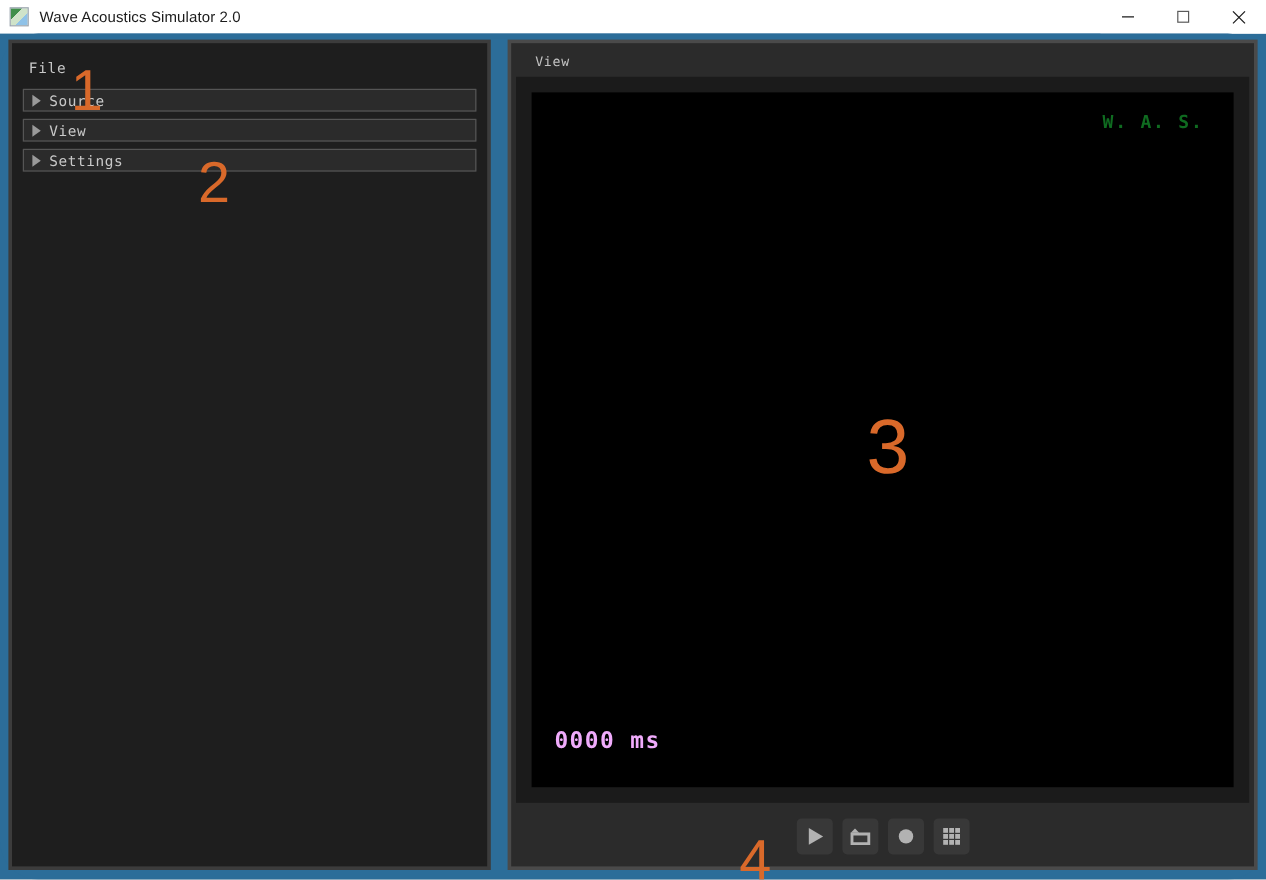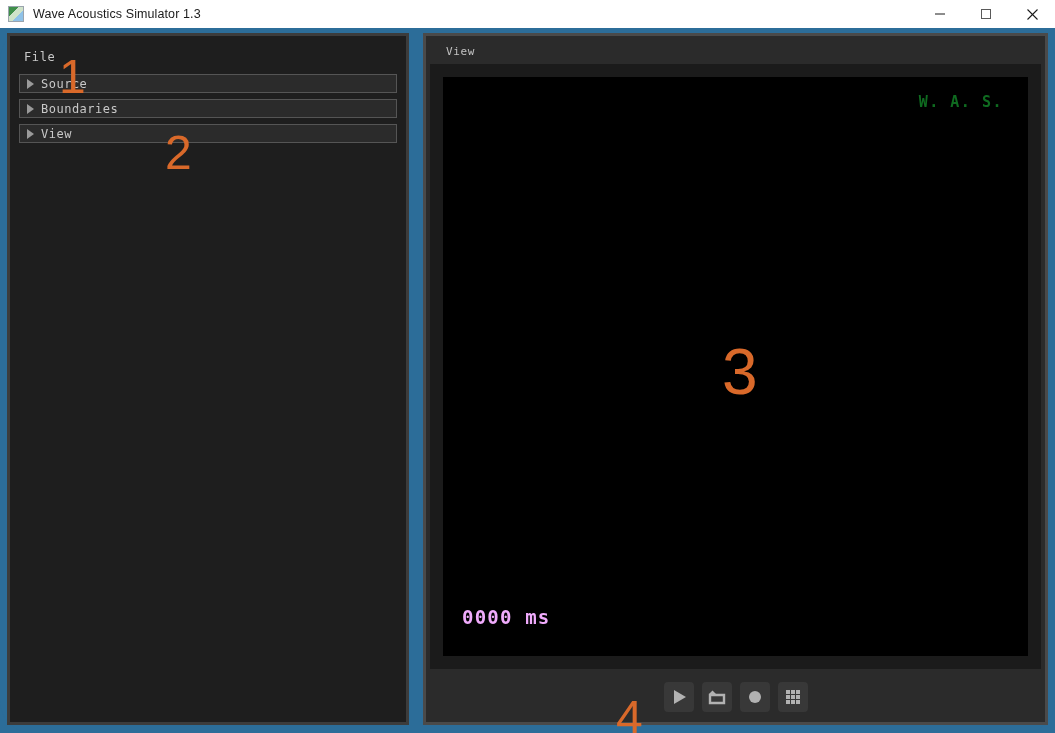--- a/index.html
+++ b/index.html
@@ -240,21 +240,21 @@
   #annot-3 { left: 722px; top: 312px; font-size: 64px; }
   #annot-4 { left: 616px; top: 666px; font-size: 48px; }
 </style>
 </head>
 <body>
 
 <div id="app-window">
 
   <div id="title-bar">
     <div id="app-icon"></div>
-    <div id="title-text">Wave Acoustics Simulator 1.3</div>
+    <div id="title-text">Wave Acoustics Simulator 2.0</div>
 
     <div class="win-controls">
       <div class="win-btn">
         <svg width="12" height="12" viewBox="0 0 12 12">
           <line x1="1" y1="6" x2="11" y2="6" stroke="#1b1b1b" stroke-width="1"></line>
         </svg>
       </div>
       <div class="win-btn">
         <svg width="12" height="12" viewBox="0 0 12 12">
           <rect x="1.5" y="1.5" width="9" height="9" fill="none" stroke="#5a5a5a" stroke-width="1"></rect>
@@ -276,31 +276,31 @@
 
         <div id="file-menu-label">File</div>
 
         <div id="sidebar-list">
 
           <div class="sidebar-item">
             <span class="tri-icon"></span>
             <span class="sidebar-label">Source</span>
           </div>
 
-          <div class="sidebar-item">
-            <span class="tri-icon"></span>
-            <span class="sidebar-label">Boundaries</span>
-          </div>
 
 
           <div class="sidebar-item">
             <span class="tri-icon"></span>
             <span class="sidebar-label">View</span>
           </div>
 
+          <div class="sidebar-item">
+            <span class="tri-icon"></span>
+            <span class="sidebar-label">Settings</span>
+          </div>
 
         </div>
       </div>
     </div>
 
     <div id="right-panel">
       <div id="right-panel-inner">
 
         <div id="view-menu-label">View</div>
 

